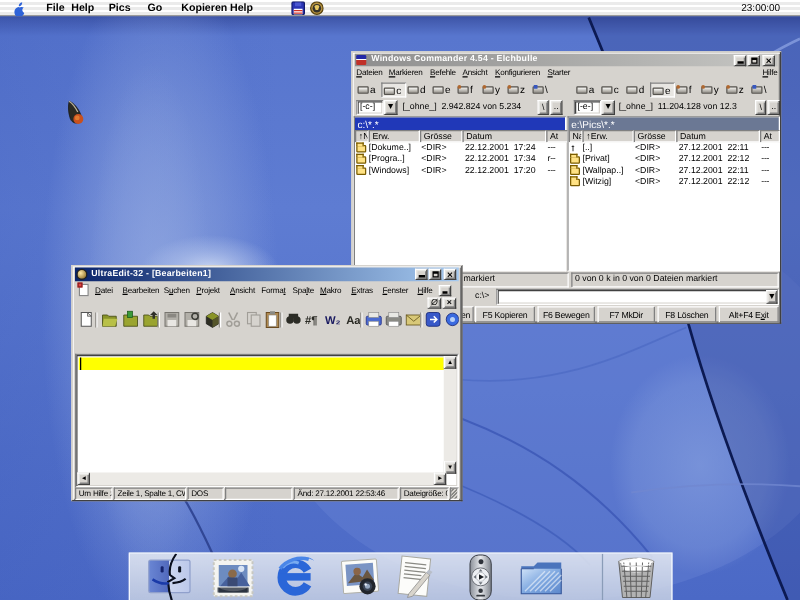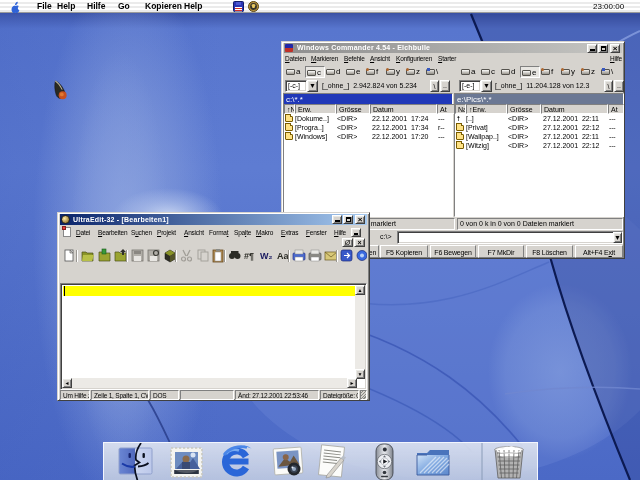--- a/index.html
+++ b/index.html
@@ -88,21 +88,21 @@
  <path d="M612,46 Q627,37 640,31" stroke="#8198dc" stroke-width="2" fill="none" opacity="0.9"></path>
  <path d="M148,400 C157,415 163,428 170,443" stroke="#2c418f" stroke-width="1.8" fill="none" opacity="0.9"></path>
 </svg>
 
 <div id="menubar">
  <svg style="left:9px;top:1px" width="12" height="12" viewBox="0 0 16 16">
         <path fill="#2f63d8" d="M11.6,1.1c-1,0.1-2.1,0.7-2.7,1.5C8.3,3.3,7.9,4.4,8.1,5.4c1.1,0,2.2-0.6,2.8-1.4C11.5,3.2,11.8,2.2,11.6,1.1z M8.2,6.1c-1.6,0-3.3,1-4.2,2.7c-1.3,2.4-0.4,6,1.4,7.1c0.7,0.4,1.5,0.4,2.2,0c0.6-0.3,1.1-0.3,1.7,0c0.7,0.4,1.6,0.4,2.3-0.1c1.1-0.8,1.9-2,2.2-3.3c-1.3-0.6-2.1-1.9-2-3.3c0.1-1,0.6-1.9,1.5-2.4C12.6,6.3,11.6,6,10.7,6.1C9.9,6.2,9.3,6.6,8.8,6.6C8.6,6.6,8.4,6.1,8.2,6.1z"></path>
       </svg>
  <span class="mi" style="left:37px">File</span>
  <span class="mi" style="left:57px">Help</span>
- <span class="mi" style="left:87px">Hilfe</span>
+ <span class="mi" style="left:87px">Pics</span>
  <span class="mi" style="left:118px">Go</span>
  <span class="mi" style="left:145px">Kopieren</span>
  <span class="mi" style="left:184px">Help</span>
  <svg style="left:233px;top:1px" width="11" height="11" viewBox="0 0 11 11">
         <rect x="0.5" y="0.5" width="10" height="10" rx="1" fill="#2a34b4" stroke="#111a6a"></rect>
         <rect x="2" y="6" width="7" height="4.5" fill="#fff"></rect>
         <rect x="2" y="7" width="7" height="1" fill="#d03028"></rect>
         <rect x="2" y="9" width="7" height="1" fill="#d03028"></rect>
         <rect x="3" y="1" width="5" height="3" fill="#4a56d0"></rect>
       </svg>

